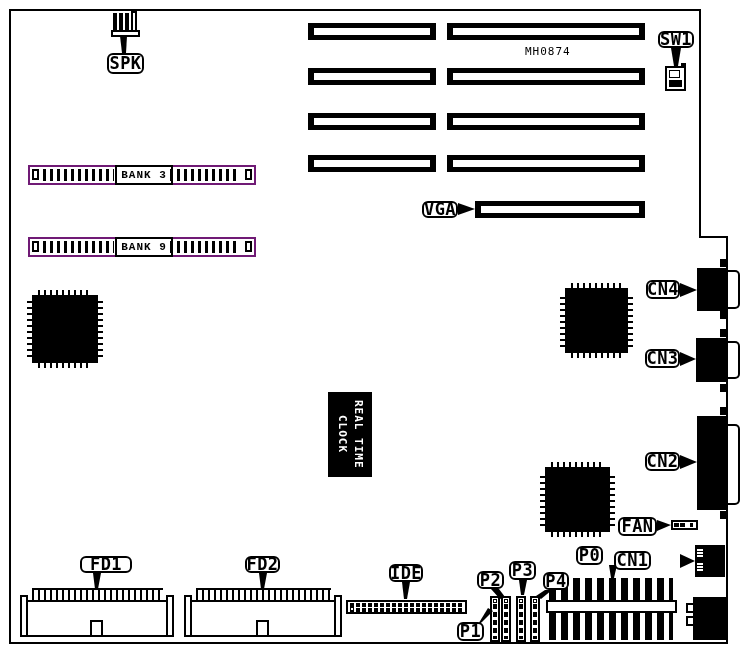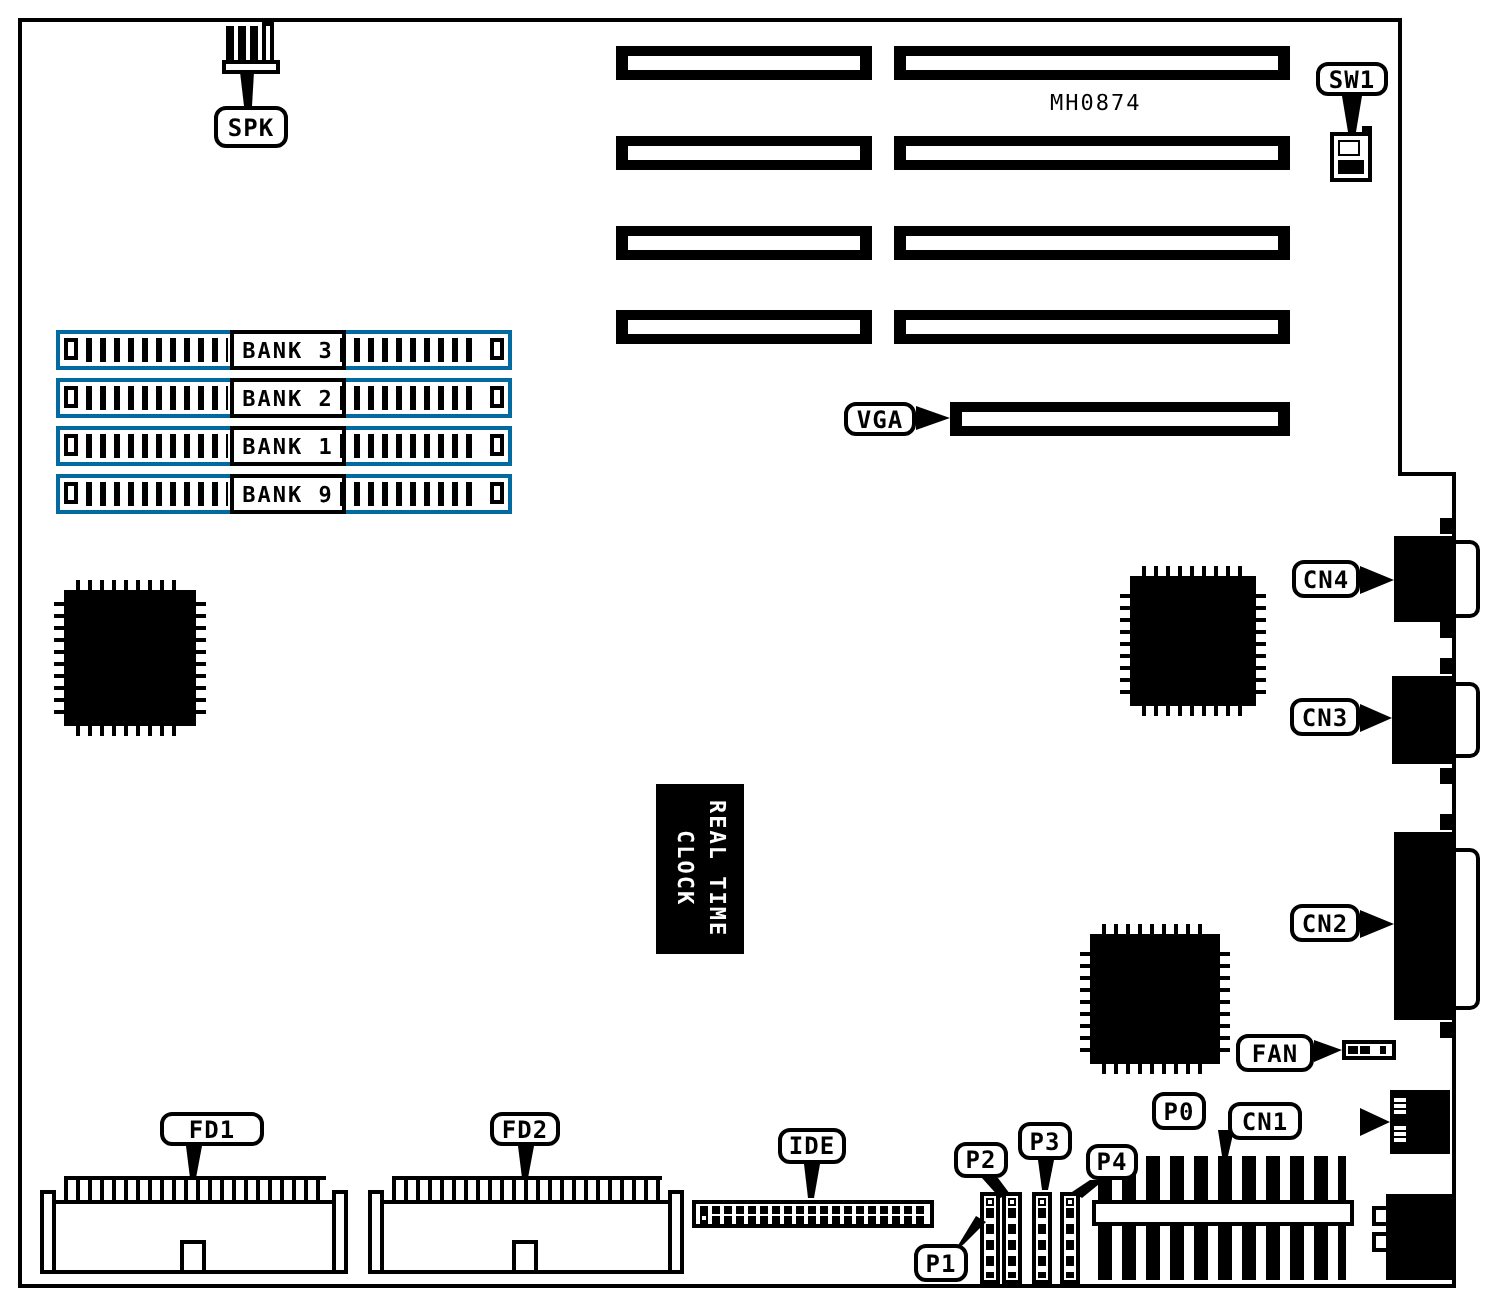--- a/index.html
+++ b/index.html
@@ -15,31 +15,31 @@
   .abs { position:absolute; }
   .blk { position:absolute; background:#000; }
   .wht { position:absolute; background:#fff; border:2px solid #000; }
   svg.overlay { position:absolute; left:0; top:0; z-index:4; pointer-events:none; }
 
   
   .callout {
     position:absolute; z-index:5;
     display:flex; align-items:center; justify-content:center;
     background:#fff; border:2px solid #000; border-radius:6px;
-    font-weight:bold; font-size:12px; line-height:1; letter-spacing:0.5px;
+    font-weight:bold; font-size:17px; line-height:1; letter-spacing:0.5px;
   }
 
   
   .slot { position:absolute; background:#000; }
   .slot > i { position:absolute; left:6px; right:6px; top:5px; bottom:5px; background:#fff; }
 
   
   .bank {
     position:absolute; left:28px; width:228px; height:20px;
-    border:2px solid #0369a1; background:#fff;
+    border:2px solid #701a75; background:#fff;font-family:Liberation Mono, monospace;
   }
   .bank .clip { position:absolute; top:2px; width:7px; height:11px; border:2px solid #000; background:#fff; }
   .bank .teeth { position:absolute; top:2px; bottom:2px;
     background:repeating-linear-gradient(90deg,#000 0 3px,#fff 3px 7px); }
   .bank .t1 { left:13px; width:71px; }
   .bank .t2 { right:15px; width:69px; }
   .bank .banklabel {
     position:absolute; left:85px; top:-2px; bottom:-2px; width:58px;
     border:2px solid #000; background:#fff;
     display:flex; align-items:center; justify-content:center;
@@ -166,34 +166,20 @@
   </div>
   <div class="blk" style="left:681px;top:63px;width:5px;height:5px;"></div>
 
   <div class="bank" style="top:165px;">
     <span class="clip" style="left:2px;"></span>
     <span class="teeth t1"></span>
     <span class="banklabel">BANK 3</span>
     <span class="teeth t2"></span>
     <span class="clip" style="right:2px;"></span>
   </div>
-  <div class="bank" style="top:189px;">
-    <span class="clip" style="left:2px;"></span>
-    <span class="teeth t1"></span>
-    <span class="banklabel">BANK 2</span>
-    <span class="teeth t2"></span>
-    <span class="clip" style="right:2px;"></span>
-  </div>
-  <div class="bank" style="top:213px;">
-    <span class="clip" style="left:2px;"></span>
-    <span class="teeth t1"></span>
-    <span class="banklabel">BANK 1</span>
-    <span class="teeth t2"></span>
-    <span class="clip" style="right:2px;"></span>
-  </div>
   <div class="bank" style="top:237px;">
     <span class="clip" style="left:2px;"></span>
     <span class="teeth t1"></span>
     <span class="banklabel">BANK 9</span>
     <span class="teeth t2"></span>
     <span class="clip" style="right:2px;"></span>
   </div>
 
   <div class="chip" style="left:32px;top:295px;width:66px;height:68px;">
     <span class="pt"></span>

